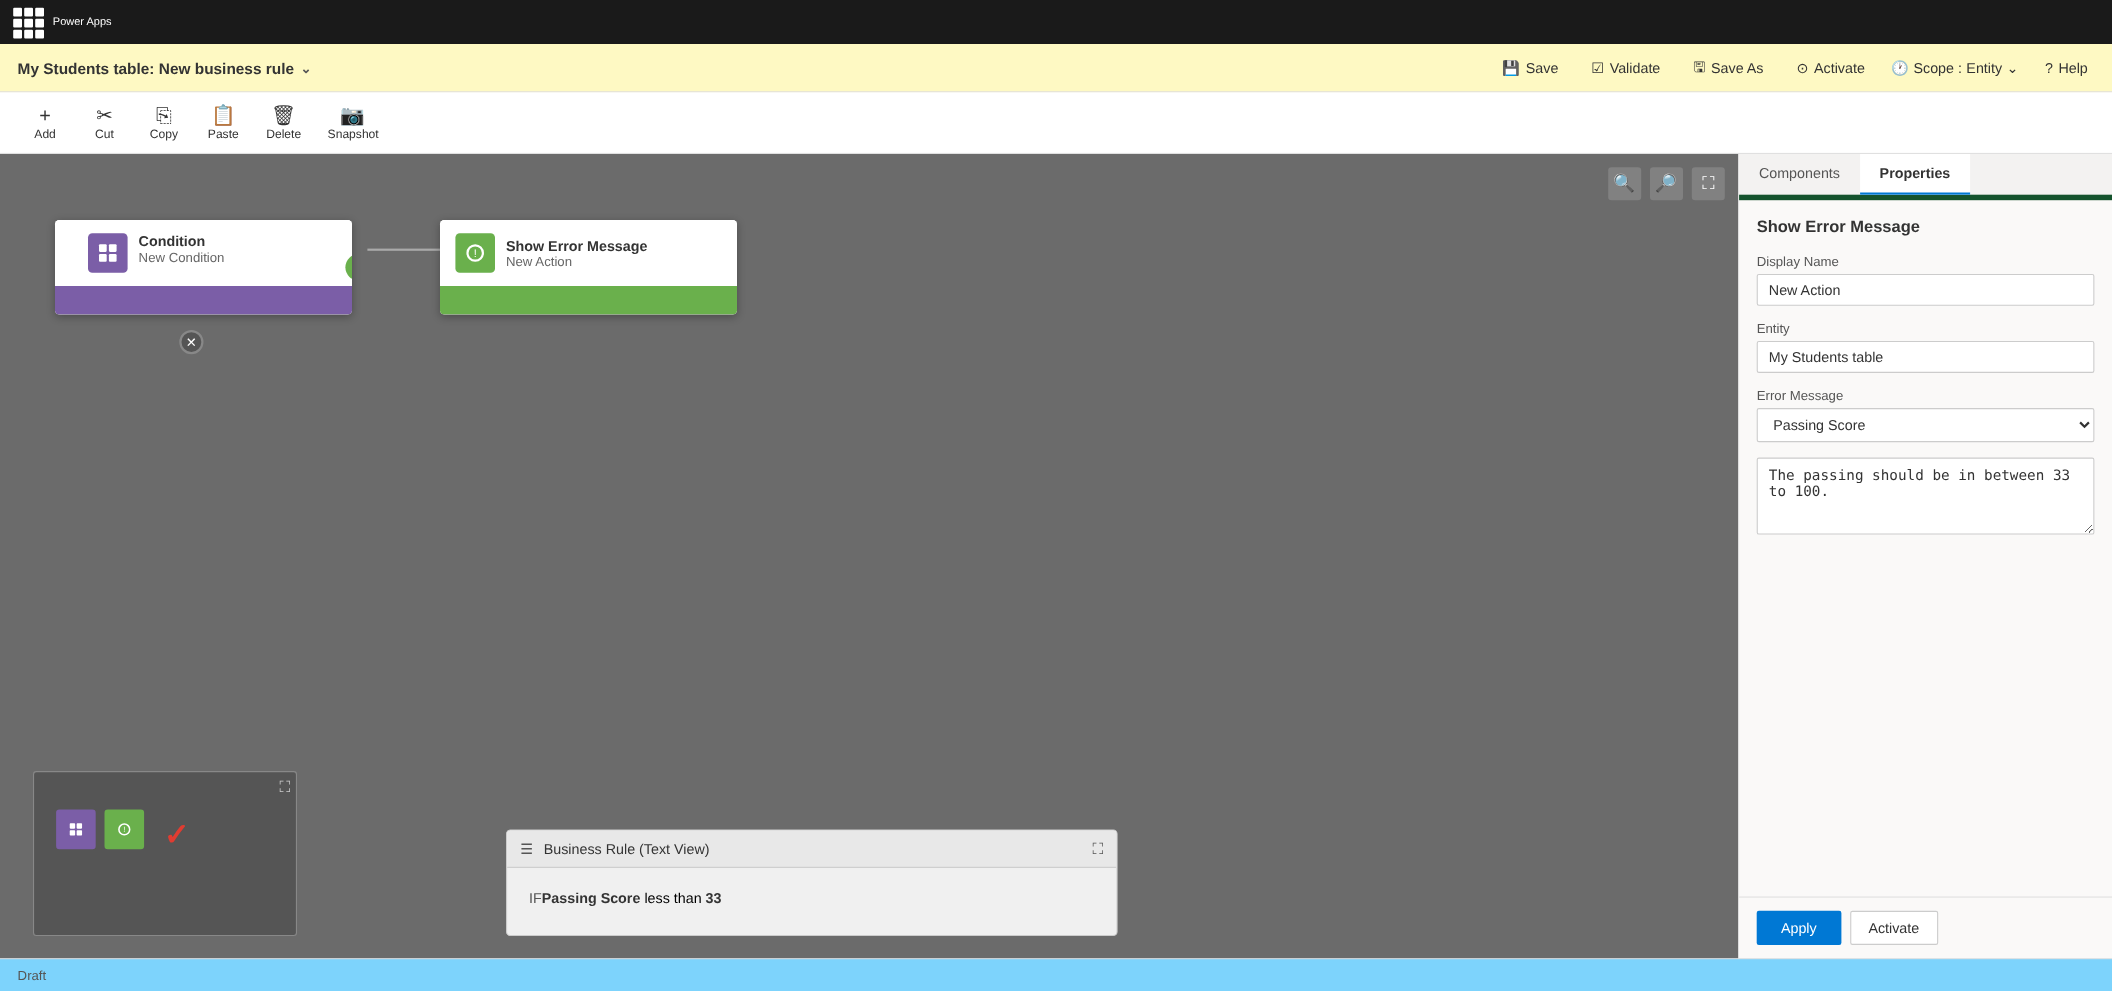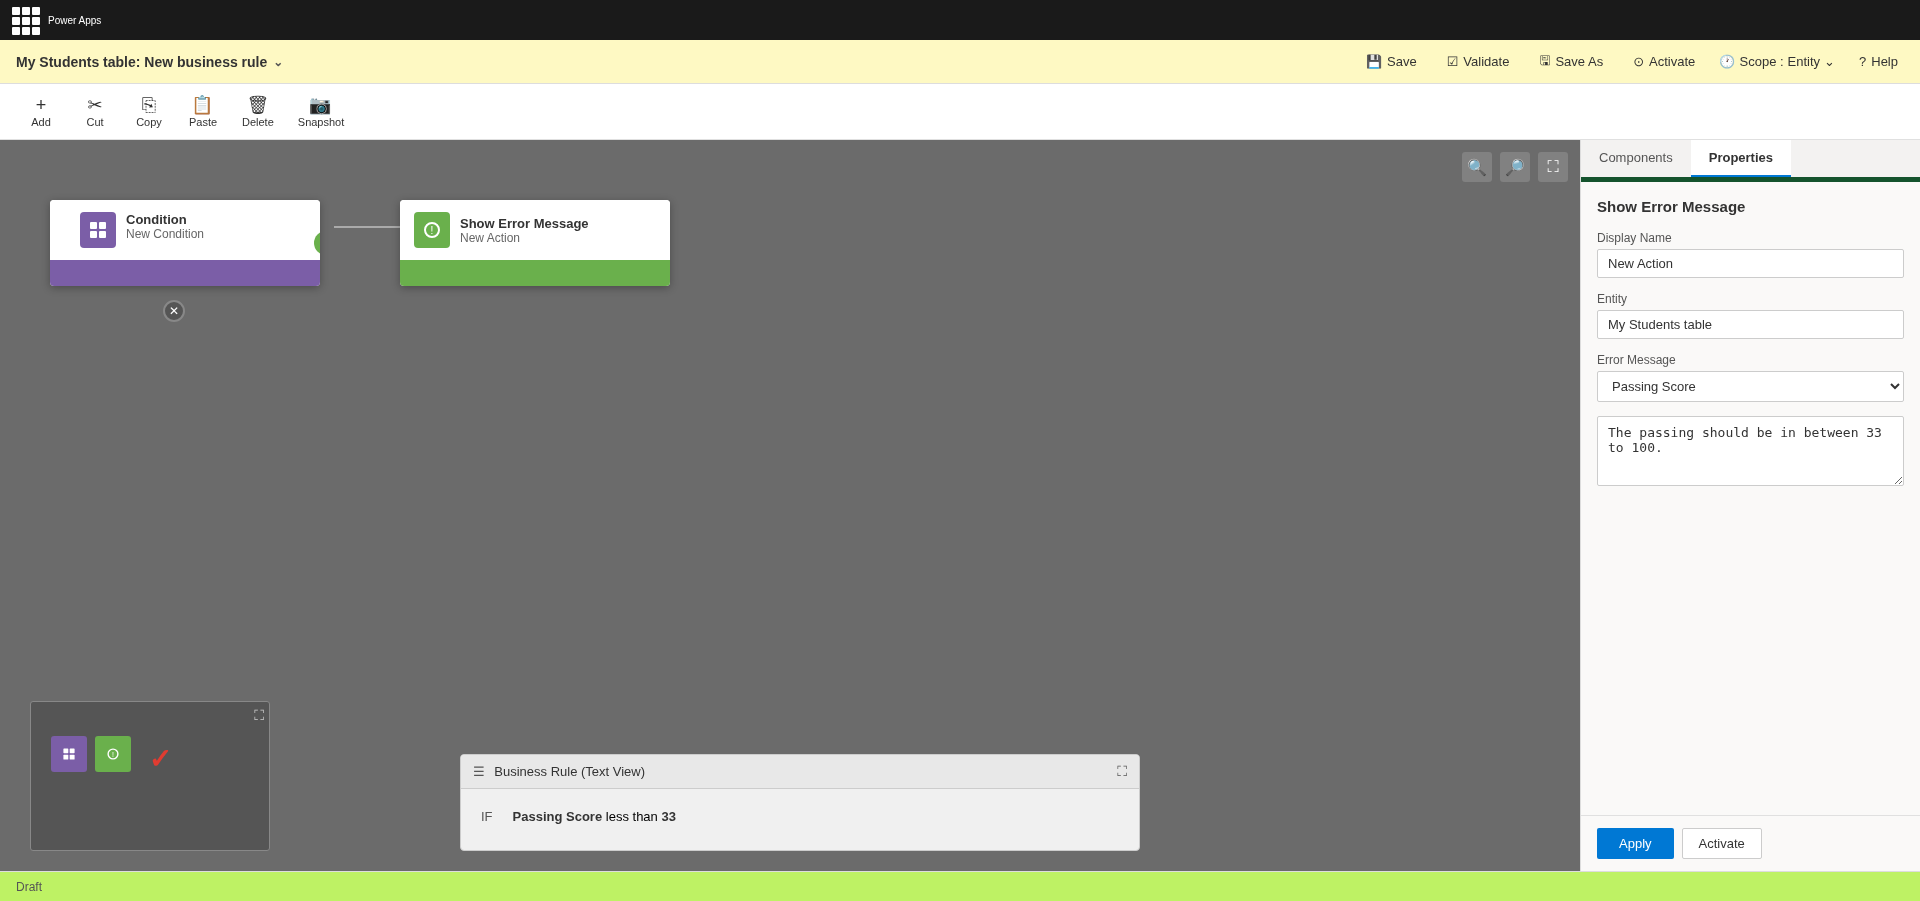--- a/index.html
+++ b/index.html
@@ -167,21 +167,21 @@
       color: white; font-size: 14px;
     }
     .mini-checkmark {
       color: #e03c31; font-size: 28px; margin-top: 10px; margin-left: 10px;
       font-weight: bold;
     }
 
     
     .biz-rule {
       position: absolute; bottom: 20px; left: 460px;
-      width: 680px;
+      width: 556px;
       background: #f0f0f0;
       border: 1px solid #ccc;
       border-radius: 4px;
       overflow: hidden;
     }
     .biz-rule-header {
       background: #e8e8e8; padding: 8px 12px;
       display: flex; align-items: center; justify-content: space-between;
       border-bottom: 1px solid #ccc;
       font-size: 13px; font-weight: 500; color: #333;
@@ -240,21 +240,21 @@
       background: #0078d4; color: white; border: none;
       padding: 7px 22px; border-radius: 2px; cursor: pointer; font-size: 13px;
     }
     .btn-discard {
       background: white; color: #333; border: 1px solid #ccc;
       padding: 7px 16px; border-radius: 2px; cursor: pointer; font-size: 13px;
     }
 
     
     .status-bar {
-      height: 30px; background: #bef264; border-top: 1px solid #ddd;
+      height: 30px; background: #7dd3fc; border-top: 1px solid #ddd;
       display: flex; align-items: center; padding: 0 16px;
       font-size: 12px; color: #555;
     }
   </style>
 </head>
 <body>
 
 <div class="top-bar">
   <div class="waffle-icon">
     <div class="waffle-dot"></div>
@@ -410,21 +410,21 @@
 
     <div class="biz-rule">
       <div class="biz-rule-header">
         <div>
           <span class="biz-rule-icon">☰</span>
           <span>Business Rule (Text View)</span>
         </div>
         <span class="biz-rule-expand">⛶</span>
       </div>
       <div class="biz-rule-body">
-        <div style="display:flex; gap:20px; margin-bottom:6px;">
+        <div style="display:flex; margin-bottom:6px;">
           <span class="biz-if">IF</span>
           <span>
             <span class="biz-field">Passing Score</span>
             <span class="biz-value"> </span>
             <span>less than</span>
             <span> </span>
             <span class="biz-field">33</span>
           </span>
         </div>
       </div>

